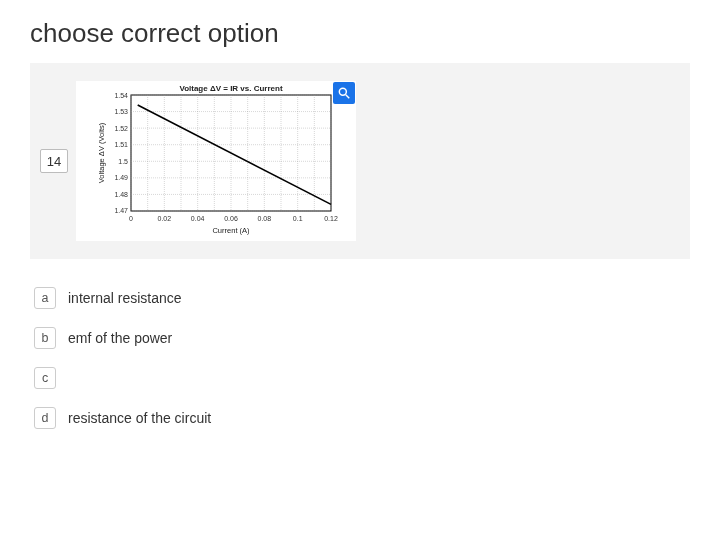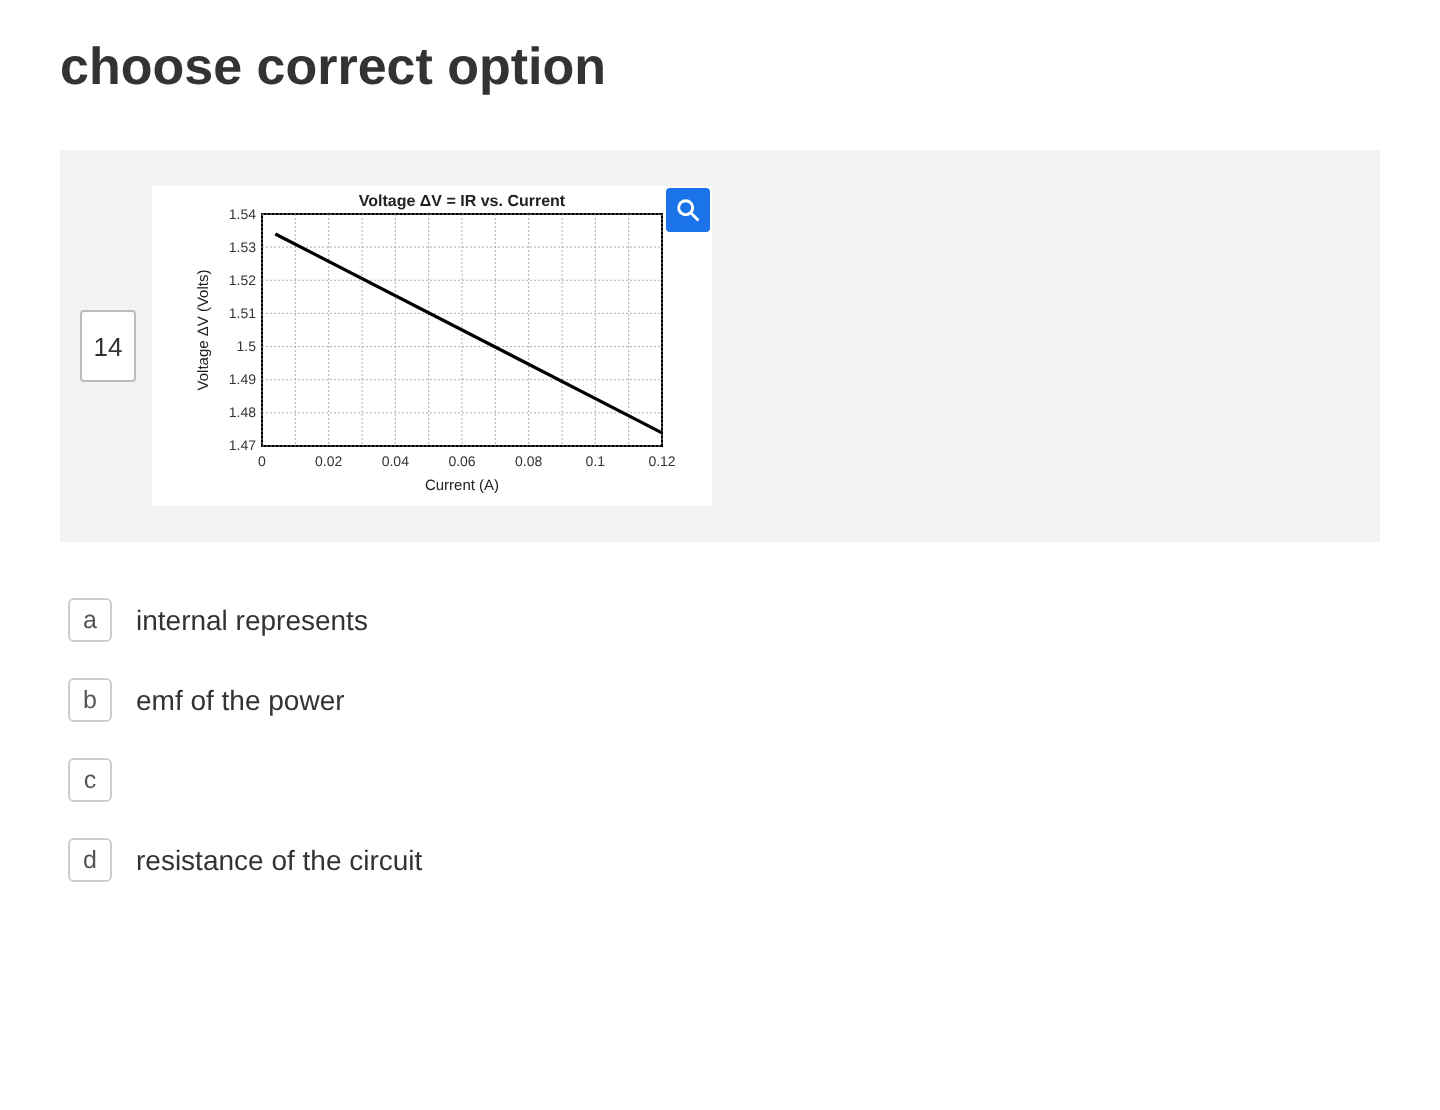--- a/index.html
+++ b/index.html
@@ -6,41 +6,41 @@
     body {
       font-family: Arial, Helvetica, sans-serif;
       background: #fff;
       width: 720px;
       height: 555px;
       padding: 18px 30px;
       color: #222;
     }
     .page-title {
       font-size: 26px;
-      font-weight: 700;
-      color: #333;
-      margin-bottom: 26px;
+      font-weight: 400;
+      color: #333;
+      margin-bottom: 14px;
     }
     .question-block {
       background: #f3f3f3;
       padding: 18px 14px 18px 10px;
       display: flex;
       align-items: center;
       gap: 6px;
       margin-bottom: 28px;
       position: relative;
     }
     .q-num-box {
       display: inline-flex;
       align-items: center;
       justify-content: center;
       border: 1px solid #bcbcbc;
       background: #fff;
       min-width: 28px;
-      height: 36px;
+      height: 24px;
       font-size: 13px;
       color: #333;
       border-radius: 2px;
       flex-shrink: 0;
     }
     .q-text {
       font-size: 14.5px;
       color: #333;
       flex: 0 1 auto;
     }
@@ -187,21 +187,21 @@
         <circle cx="10" cy="10" r="6"></circle>
         <line x1="15" y1="15" x2="21" y2="21"></line>
       </svg>
     </div>
   </div>
 </div>
 
 <div class="options">
   <div class="option-row">
     <span class="opt-letter">a</span>
-    <span class="opt-text">internal represents</span>
+    <span class="opt-text">internal resistance</span>
   </div>
   <div class="option-row">
     <span class="opt-letter">b</span>
     <span class="opt-text">emf of the power</span>
   </div>
   <div class="option-row">
     <span class="opt-letter">c</span>
   </div>
   <div class="option-row">
     <span class="opt-letter">d</span>

